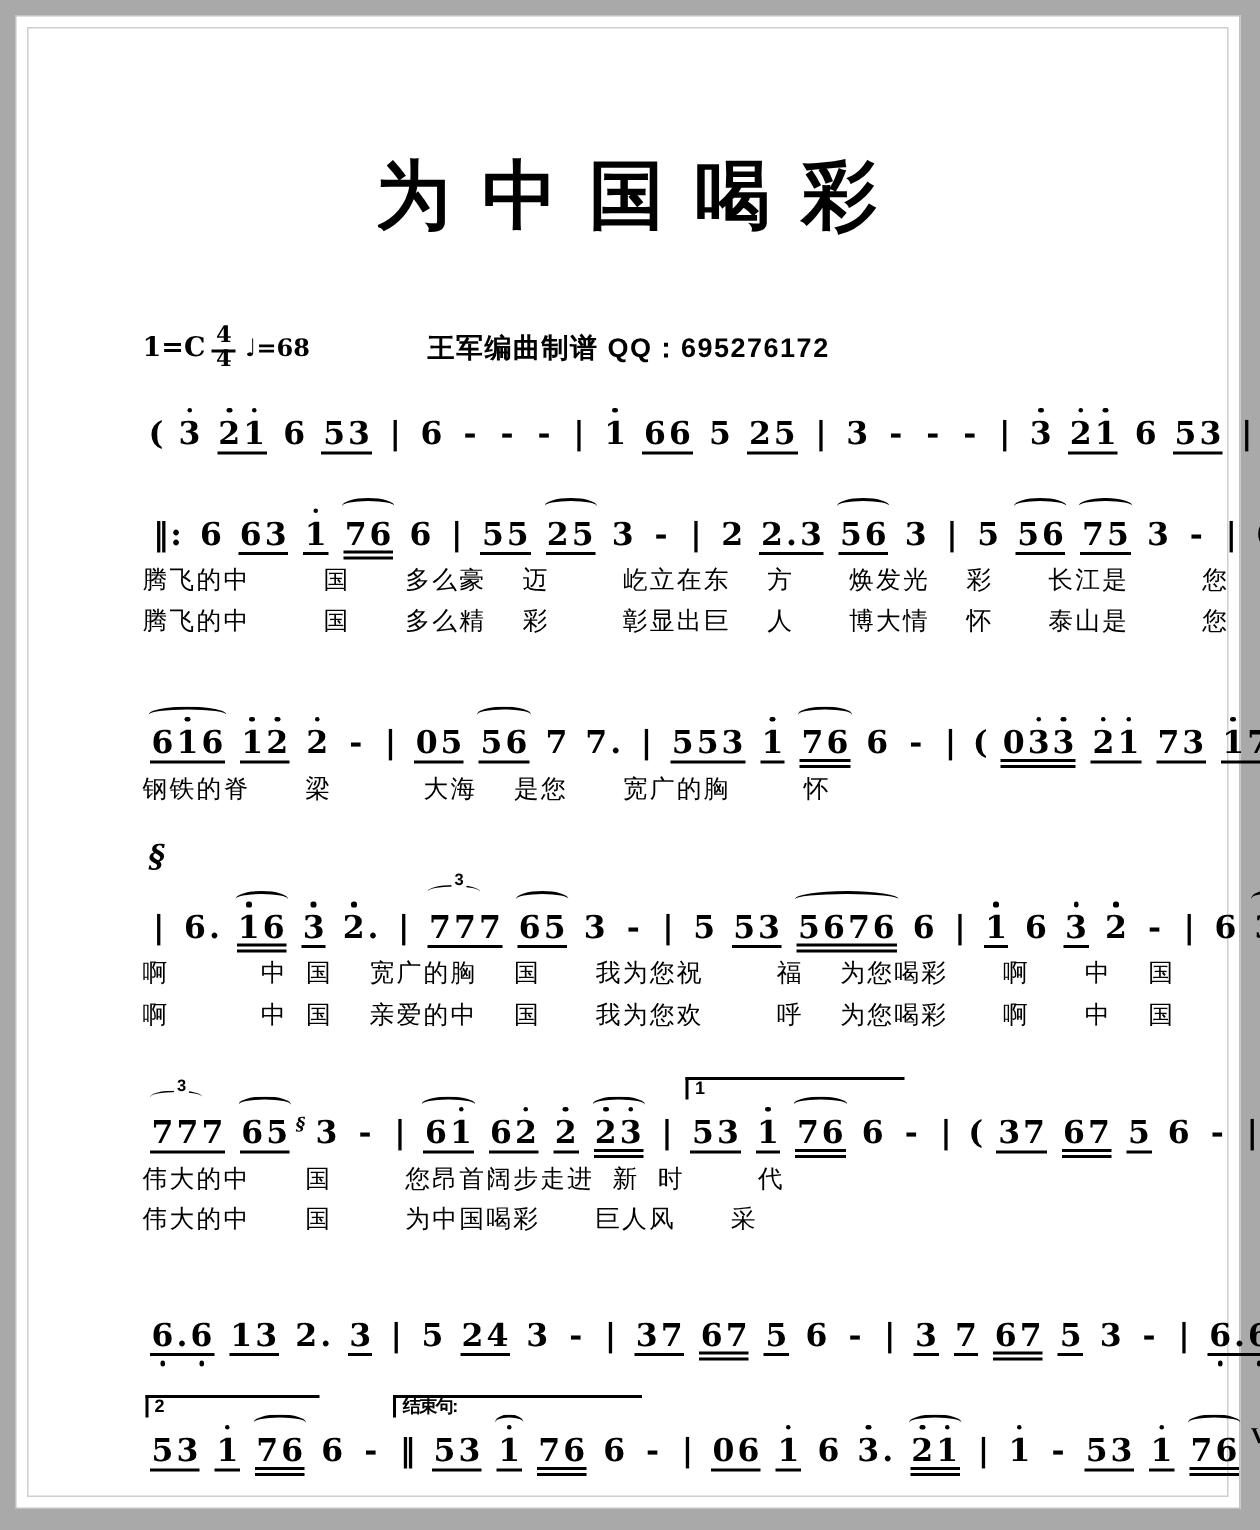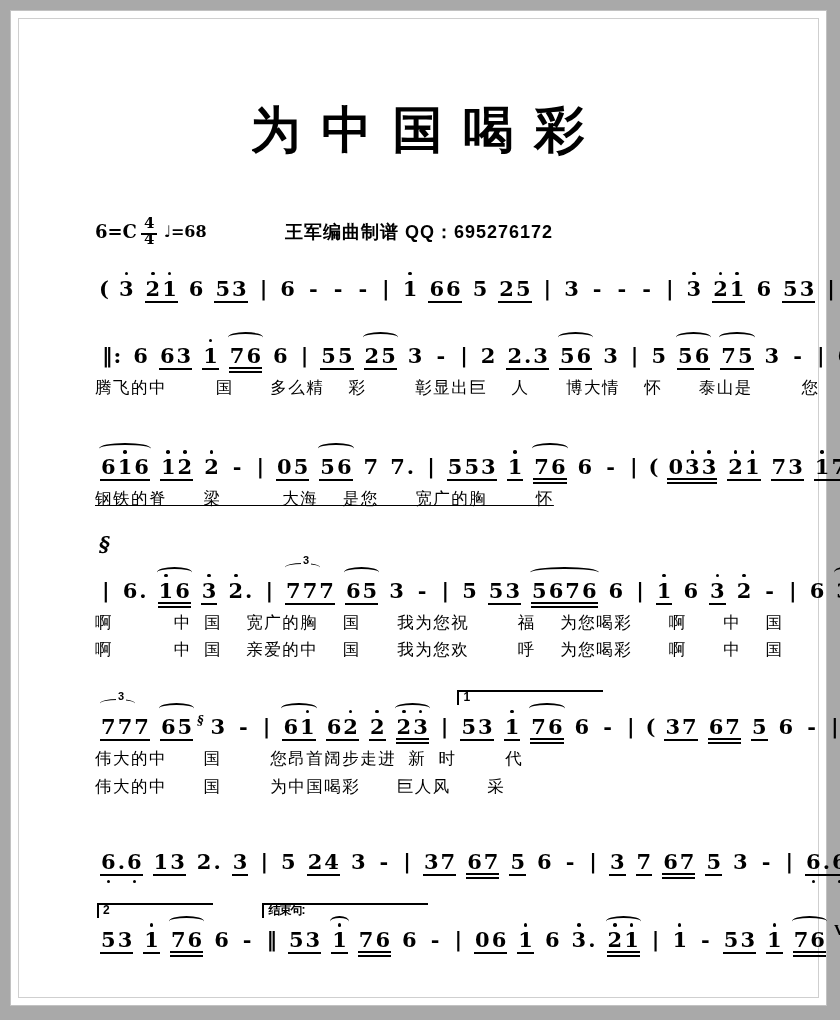--- a/index.html
+++ b/index.html
@@ -50,40 +50,41 @@
 </head>
 <body>
 
 <div class="paper">
   <div class="content">
 
     <div class="title">为中国喝彩</div>
 
     <div class="meta">
       <div class="meta-left">
-        <span>6=C</span>
+        <span>1=C</span>
         <span class="ts">
           <span class="ts-top">4</span><br>
           <span>4</span>
         </span>
         <span class="tempo">♩</span>
           <span class="tempo">=68</span>
       </div>
       <div class="credit-center">王军编曲制谱  QQ：695276172</div>
     </div>
 
     <div class="score" id="score">
         <div class="system" style="margin-top: 2px;">
           <div class="notes"><span class="token par"><span class="ch">(</span></span><span class="token"><span class="ch">3<span class="dot-a"></span></span></span><span class="token u1"><span class="ch">2<span class="dot-a"></span></span><span class="ch">1<span class="dot-a"></span></span></span><span class="token"><span class="ch">6</span></span><span class="token u1"><span class="ch">5</span><span class="ch">3</span></span><span class="token bar"><span class="ch">|</span></span><span class="token"><span class="ch">6</span></span><span class="token dash"><span class="ch">-</span></span><span class="token dash"><span class="ch">-</span></span><span class="token dash"><span class="ch">-</span></span><span class="token bar"><span class="ch">|</span></span><span class="token"><span class="ch">1<span class="dot-a"></span></span></span><span class="token u1"><span class="ch">6</span><span class="ch">6</span></span><span class="token"><span class="ch">5</span></span><span class="token u1"><span class="ch">2</span><span class="ch">5</span></span><span class="token bar"><span class="ch">|</span></span><span class="token"><span class="ch">3</span></span><span class="token dash"><span class="ch">-</span></span><span class="token dash"><span class="ch">-</span></span><span class="token dash"><span class="ch">-</span></span><span class="token bar"><span class="ch">|</span></span><span class="token"><span class="ch">3<span class="dot-a"></span></span></span><span class="token u1"><span class="ch">2<span class="dot-a"></span></span><span class="ch">1<span class="dot-a"></span></span></span><span class="token"><span class="ch">6</span></span><span class="token u1"><span class="ch">5</span><span class="ch">3</span></span><span class="token bar"><span class="ch">|</span></span></div>
         </div>
         <div class="system" style="margin-top: 16px;">
           <div class="notes"><span class="token rep"><span class="ch">‖</span><span class="ch">:</span></span><span class="token"><span class="ch">6</span></span><span class="token u1"><span class="ch">6</span><span class="ch">3</span></span><span class="token u1"><span class="ch">1<span class="dot-a"></span></span></span><span class="token u2"><span class="ch">7</span><span class="ch">6</span><span class="slur"></span></span><span class="token"><span class="ch">6</span></span><span class="token bar"><span class="ch">|</span></span><span class="token u1"><span class="ch">5</span><span class="ch">5</span></span><span class="token u1"><span class="ch">2</span><span class="ch">5</span><span class="slur"></span></span><span class="token"><span class="ch">3</span></span><span class="token dash"><span class="ch">-</span></span><span class="token bar"><span class="ch">|</span></span><span class="token"><span class="ch">2</span></span><span class="token u1"><span class="ch">2</span><span class="ch">.</span><span class="ch">3</span></span><span class="token u1"><span class="ch">5</span><span class="ch">6</span><span class="slur"></span></span><span class="token"><span class="ch">3</span></span><span class="token bar"><span class="ch">|</span></span><span class="token"><span class="ch">5</span></span><span class="token u1"><span class="ch">5</span><span class="ch">6</span><span class="slur"></span></span><span class="token u1"><span class="ch">7</span><span class="ch">5</span><span class="slur"></span></span><span class="token"><span class="ch">3</span></span><span class="token dash"><span class="ch">-</span></span><span class="token bar"><span class="ch">|</span></span><span class="token"><span class="ch">6</span></span></div>
+          <div class="lyr">腾飞的中        国      多么豪    迈        屹立在东    方      焕发光    彩      长江是        您</div>
           <div class="lyr">腾飞的中        国      多么精    彩        彰显出巨    人      博大情    怀      泰山是        您</div>
         </div>
-        <div class="system" style="margin-top: 30px; text-decoration: underline;">
+        <div class="system" style="margin-top: 30px;">
           <div class="notes"><span class="token u1"><span class="ch">6</span><span class="ch">1<span class="dot-a"></span></span><span class="ch">6</span><span class="slur"></span></span><span class="token u1"><span class="ch">1<span class="dot-a"></span></span><span class="ch">2<span class="dot-a"></span></span></span><span class="token"><span class="ch">2<span class="dot-a"></span></span></span><span class="token dash"><span class="ch">-</span></span><span class="token bar"><span class="ch">|</span></span><span class="token u1"><span class="ch">0</span><span class="ch">5</span></span><span class="token u1"><span class="ch">5</span><span class="ch">6</span><span class="slur"></span></span><span class="token"><span class="ch">7</span></span><span class="token"><span class="ch">7</span><span class="ch">.</span></span><span class="token bar"><span class="ch">|</span></span><span class="token u1"><span class="ch">5</span><span class="ch">5</span><span class="ch">3</span></span><span class="token u1"><span class="ch">1<span class="dot-a"></span></span></span><span class="token u2"><span class="ch">7</span><span class="ch">6</span><span class="slur"></span></span><span class="token"><span class="ch">6</span></span><span class="token dash"><span class="ch">-</span></span><span class="token bar"><span class="ch">|</span></span><span class="token par"><span class="ch">(</span></span><span class="token u2"><span class="ch">0</span><span class="ch">3<span class="dot-a"></span></span><span class="ch">3<span class="dot-a"></span></span></span><span class="token u1"><span class="ch">2<span class="dot-a"></span></span><span class="ch">1<span class="dot-a"></span></span></span><span class="token u1"><span class="ch">7</span><span class="ch">3</span></span><span class="token u1"><span class="ch">1<span class="dot-a"></span></span><span class="ch">7</span></span></div>
           <div class="lyr">钢铁的脊      梁          大海    是您      宽广的胸        怀</div>
         </div>
         <div class="system" style="margin-top: 22px;">
           <div class="segno">§</div>
           <div class="notes"><span class="token bar"><span class="ch">|</span></span><span class="token"><span class="ch">6</span><span class="ch">.</span></span><span class="token u2"><span class="ch">1<span class="dot-a"></span></span><span class="ch">6</span><span class="slur"></span></span><span class="token u1"><span class="ch">3<span class="dot-a"></span></span></span><span class="token"><span class="ch">2<span class="dot-a"></span></span><span class="ch">.</span></span><span class="token bar"><span class="ch">|</span></span><span class="token u1"><span class="ch">7</span><span class="ch">7</span><span class="ch">7</span><span class="trip-arc"></span><span class="trip-label">3</span></span><span class="token u1"><span class="ch">6</span><span class="ch">5</span><span class="slur"></span></span><span class="token"><span class="ch">3</span></span><span class="token dash"><span class="ch">-</span></span><span class="token bar"><span class="ch">|</span></span><span class="token"><span class="ch">5</span></span><span class="token u1"><span class="ch">5</span><span class="ch">3</span></span><span class="token u2"><span class="ch">5</span><span class="ch">6</span><span class="ch">7</span><span class="ch">6</span><span class="slur"></span></span><span class="token"><span class="ch">6</span></span><span class="token bar"><span class="ch">|</span></span><span class="token u1"><span class="ch">1<span class="dot-a"></span></span></span><span class="token"><span class="ch">6</span></span><span class="token u1"><span class="ch">3<span class="dot-a"></span></span></span><span class="token"><span class="ch">2<span class="dot-a"></span></span></span><span class="token dash"><span class="ch">-</span></span><span class="token bar"><span class="ch">|</span></span><span class="token"><span class="ch">6</span></span><span class="token"><span class="ch">3</span><span class="slur"></span></span></div>
           <div class="lyr">啊          中  国    宽广的胸    国      我为您祝        福    为您喝彩      啊      中    国</div>
           <div class="lyr">啊          中  国    亲爱的中    国      我为您欢        呼    为您喝彩      啊      中    国</div>
         </div>
         <div class="system" style="margin-top: 26px;">

